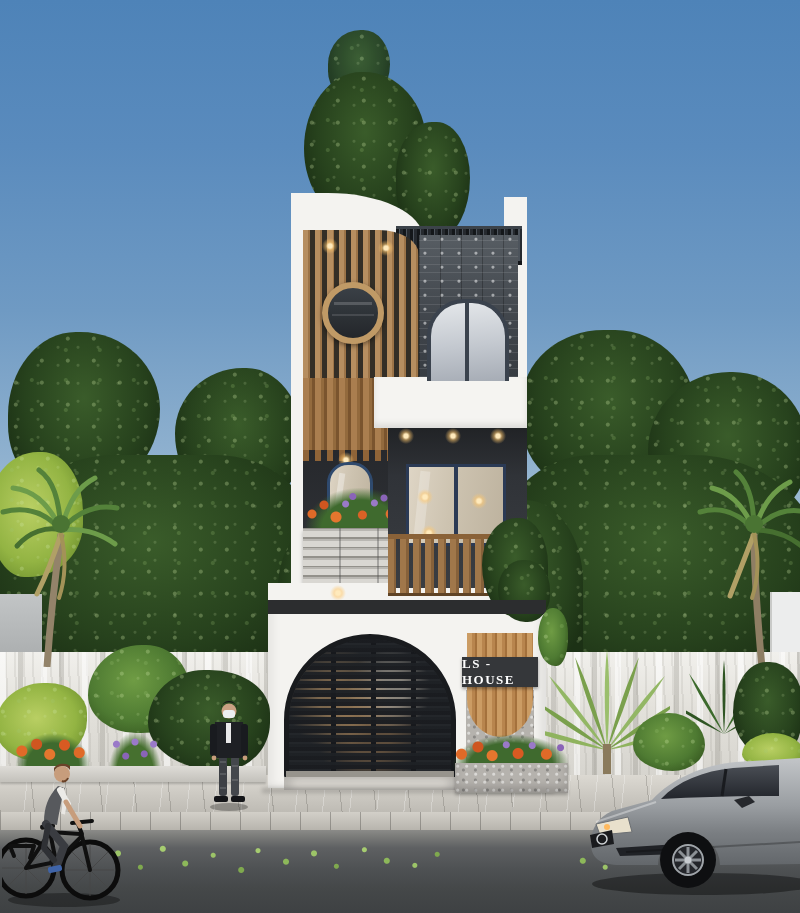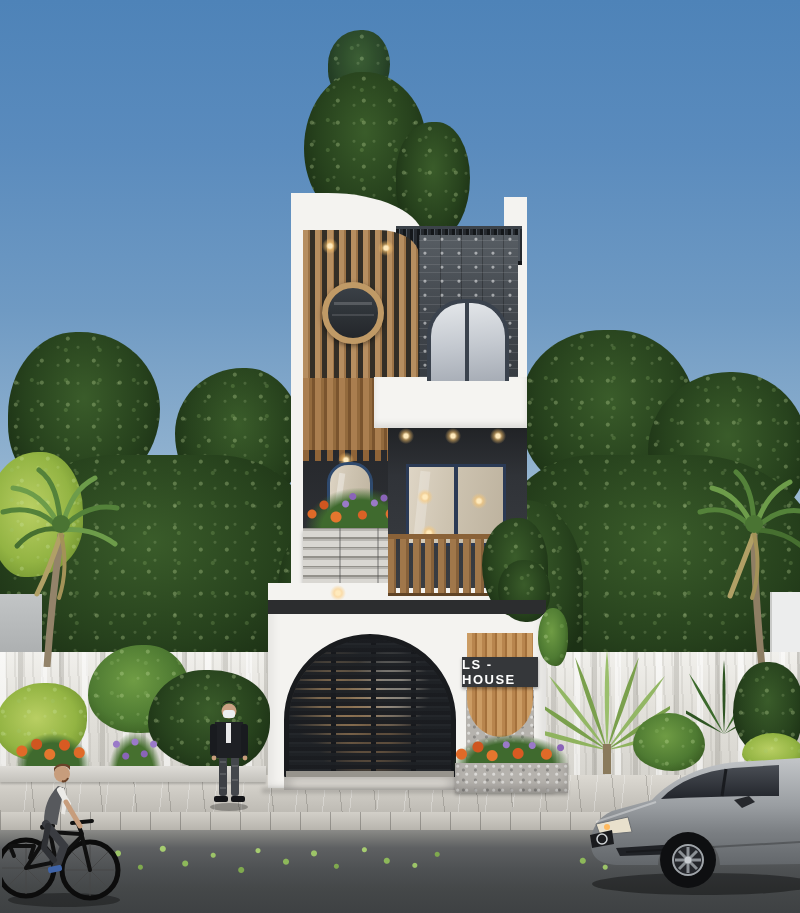--- a/index.html
+++ b/index.html
@@ -1,16 +1,16 @@
 <!DOCTYPE html>
 <html><head>
 <meta charset="utf-8">
 <style>
   html,body{margin:0;padding:0;background:#222;}
-  .scene{position:relative;width:800px;height:913px;overflow:hidden;font-family:Liberation Sans, sans-serif;}
+  .scene{position:relative;width:800px;height:913px;overflow:hidden;font-family:Liberation Serif, serif;}
   .abs{position:absolute;}
   
   .sky{inset:0;background:linear-gradient(180deg,#4e83b8 0%,#5a8bbd 16%,#6f9ac3 34%,#8fb1cf 50%,#aec6d8 62%,#c0d2dc 74%,#c8d7de 100%);}
   
   .foli{position:absolute;background:radial-gradient(ellipse at 50% 40%,#3d602c 0%,#3a5c2a 0%,#27421d 55%,#1c3115 82%);filter:blur(.4px);}
   .foli::after{content:"";position:absolute;inset:0;border-radius:inherit;
     background-image:radial-gradient(circle at 30% 30%,rgba(205,230,165,.30) 0 1.5px,transparent 2.5px),
       radial-gradient(circle at 70% 60%,rgba(160,200,120,.22) 0 1.5px,transparent 2.5px),
       radial-gradient(circle at 50% 85%,rgba(220,240,180,.16) 0 1px,transparent 2px);
     background-size:26px 22px,34px 30px,20px 18px;}

